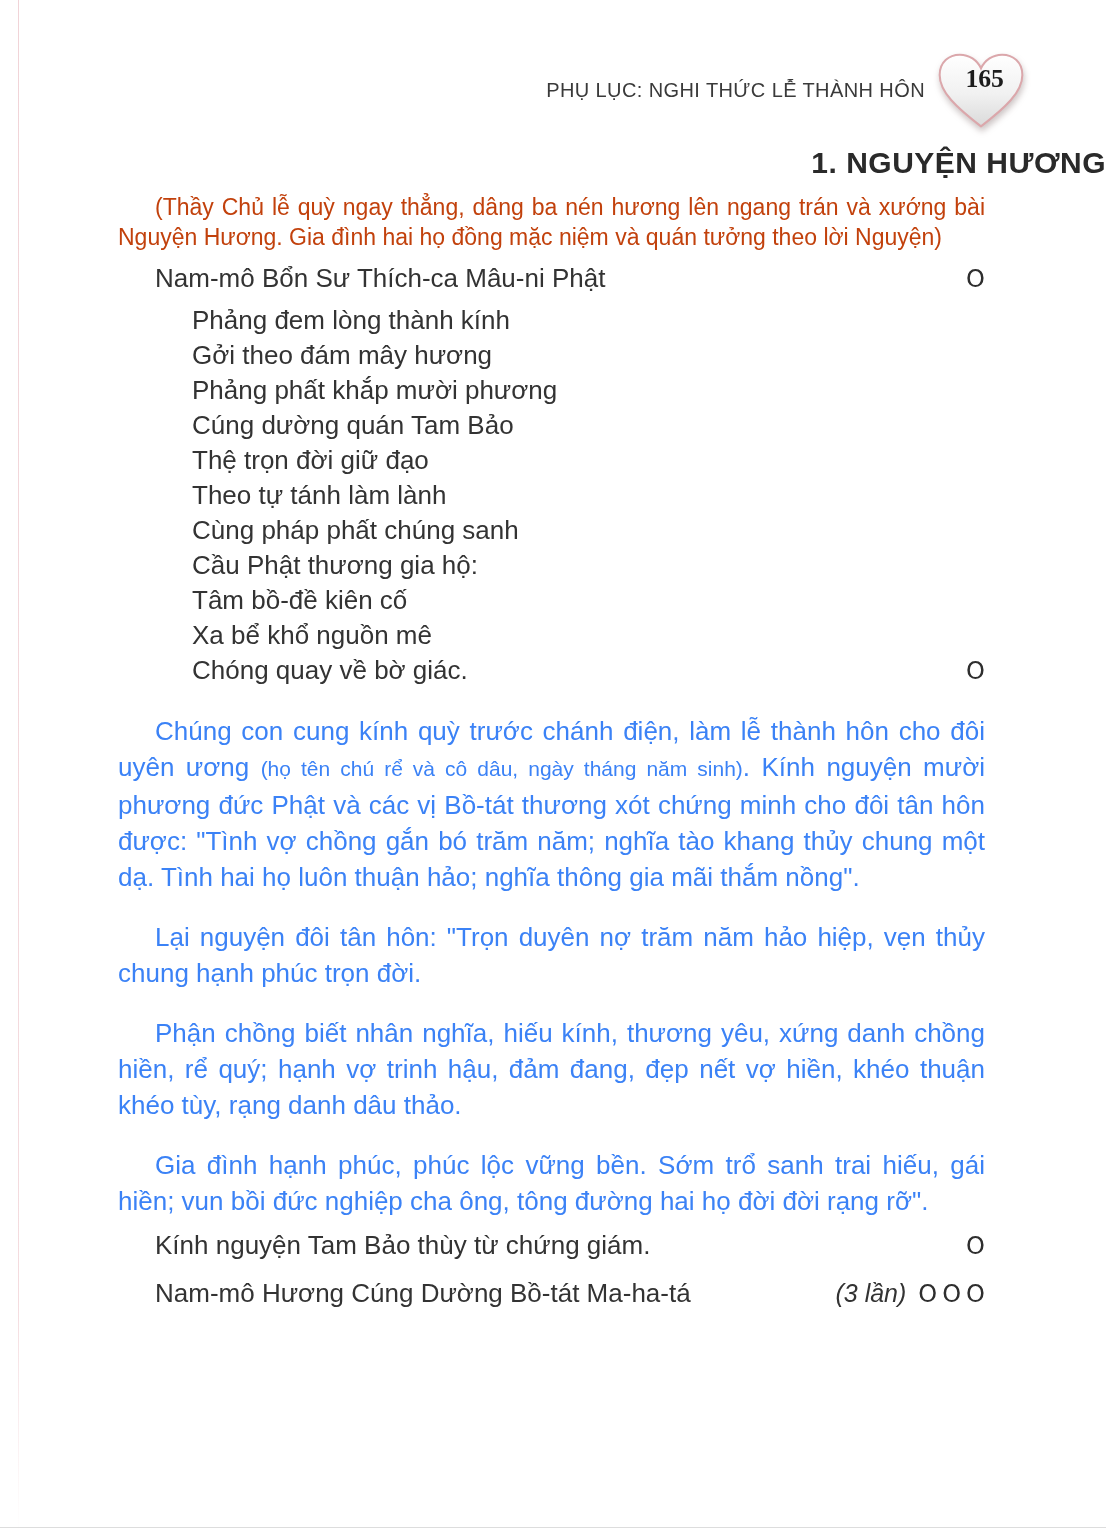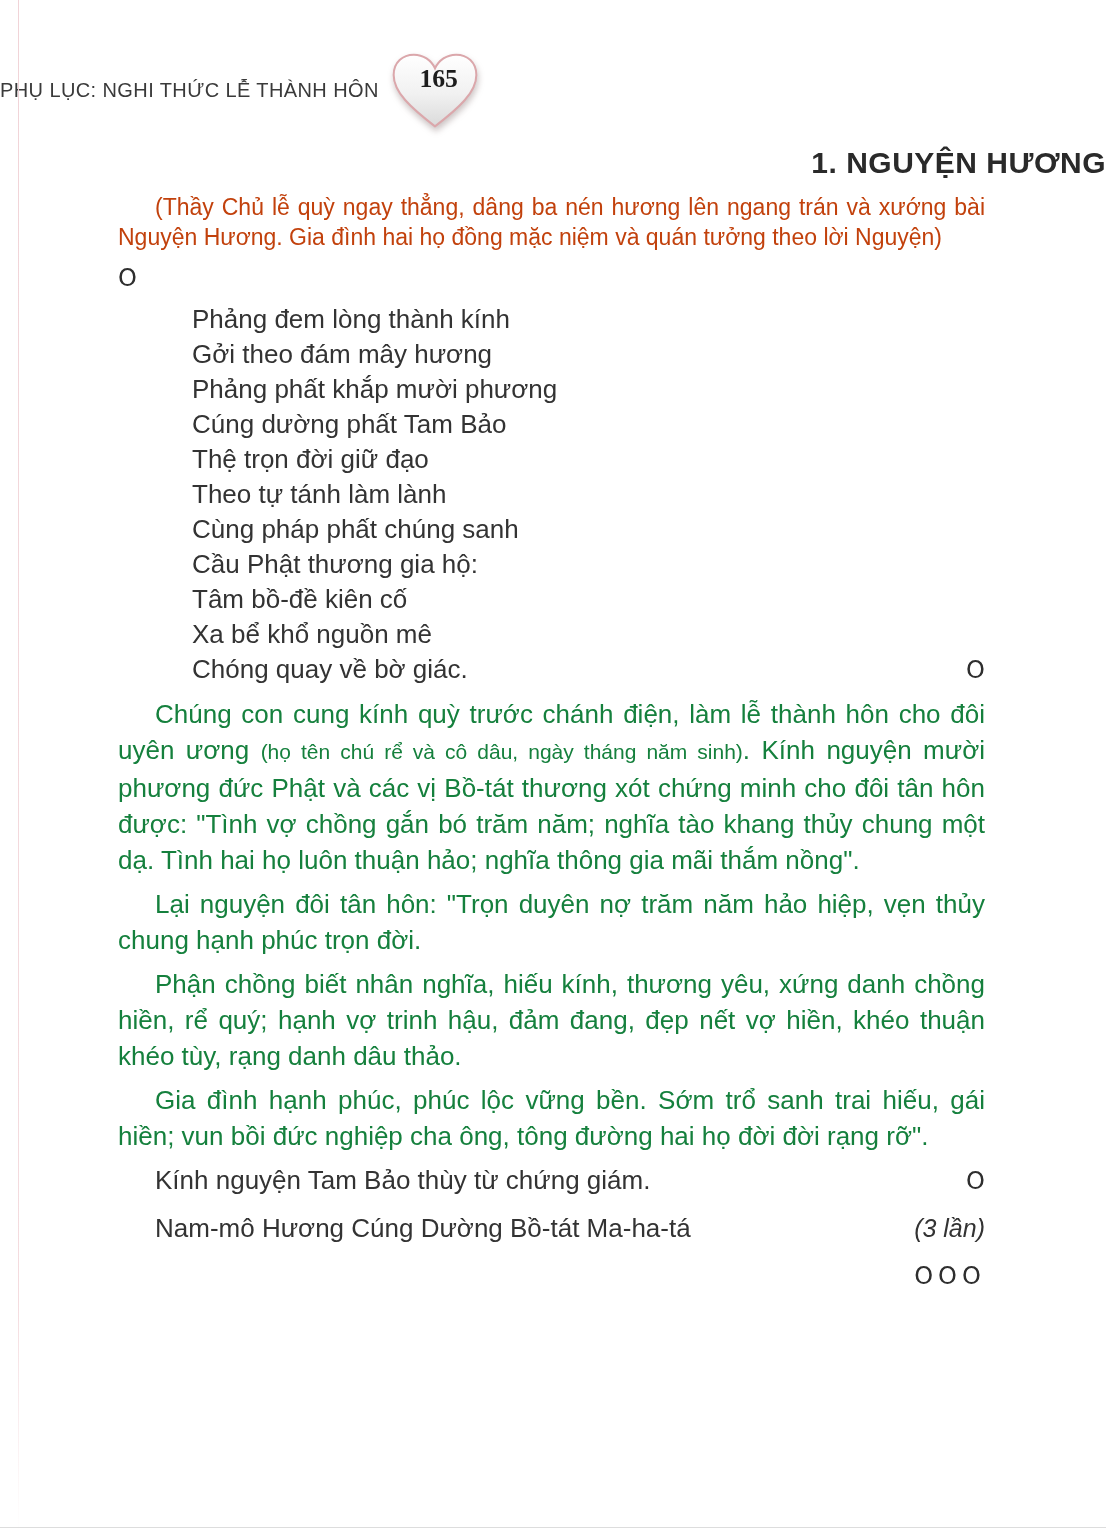--- a/index.html
+++ b/index.html
@@ -15,21 +15,21 @@
   .edge-line {
     position:absolute; left:18px; top:0; width:1px; height:1531px;
     background:linear-gradient(#f1d4d8 0%, #f4dcdf 85%, rgba(244,220,223,0) 100%);
   }
   .bottom-line {
     position:absolute; left:0; right:0; bottom:3px; height:1px; background:#dddddd;
   }
   
   .header {
     height:130px;
-    display:flex; align-items:center;
+    display:flex; justify-content:flex-end; align-items:center;
     padding-top:50px; padding-right:79px;
   }
   .running-head {
     font-size:20px; letter-spacing:0.4px; color:#3a3a3a;
     white-space:nowrap; margin-right:10px;
   }
   .heart-wrap {
     width:92px; height:79px; flex:0 0 auto;
     filter:drop-shadow(1px 4px 3px rgba(110,85,85,0.35));
   }
@@ -58,28 +58,28 @@
   .mark {
     font-family:"DejaVu Sans","Liberation Sans",sans-serif;
     font-size:24px; color:#2e2e2e; letter-spacing:5px; margin-right:-5px;
   }
   .verses {
     margin-top:6px; margin-left:74px;
     font-size:26px; line-height:35px; color:#333;
   }
   .verses .linerow { font-size:26px; line-height:35px; }
   .body {
-    margin-top:8px;
+    margin-top:24px;
     font-size:26px; line-height:36px;
-    text-align:justify; text-indent:37px; color:#15803d;
+    text-align:justify; text-indent:37px; color:#3b82f6;
   }
   .small-note { font-size:21px; }
   .closing { margin-top:8px; }
   .final { margin-top:11px; }
-  .final-right { white-space:nowrap; display:flex; align-items:baseline; gap:12px;flex-direction:column; }
+  .final-right { white-space:nowrap; display:flex; align-items:baseline; gap:12px; }
   .final-right em { font-style:italic; font-size:25px; color:#333; }
 </style>
 </head>
 <body>
 
 <div class="page">
   <div class="edge-line"></div>
   <div class="bottom-line"></div>
 
   <header class="header">
@@ -99,28 +99,29 @@
     </span>
   </header>
 
   <h1 class="title">1. NGUYỆN HƯƠNG</h1>
 
   <div class="content">
 
     <p class="instruction">(Thầy Chủ lễ quỳ ngay thẳng, dâng ba nén hương lên ngang trán và xướng bài Nguyện Hương. Gia đình hai họ đồng mặc niệm và quán tưởng theo lời Nguyện)</p>
 
     <div class="linerow inv">
+      <span class="lead">Nam-mô Bổn Sư Thích-ca Mâu-ni Phật</span>
       <span class="mark">O</span>
     </div>
 
     <div class="verses">
       <div class="verse">Phảng đem lòng thành kính</div>
       <div class="verse">Gởi theo đám mây hương</div>
       <div class="verse">Phảng phất khắp mười phương</div>
-      <div class="verse">Cúng dường phất Tam Bảo</div>
+      <div class="verse">Cúng dường quán Tam Bảo</div>
       <div class="verse">Thệ trọn đời giữ đạo</div>
       <div class="verse">Theo tự tánh làm lành</div>
       <div class="verse">Cùng pháp phất chúng sanh</div>
       <div class="verse">Cầu Phật thương gia hộ:</div>
       <div class="verse">Tâm bồ-đề kiên cố</div>
       <div class="verse">Xa bể khổ nguồn mê</div>
       <div class="linerow">
         <span>Chóng quay về bờ giác.</span>
         <span class="mark">O</span>
       </div>

